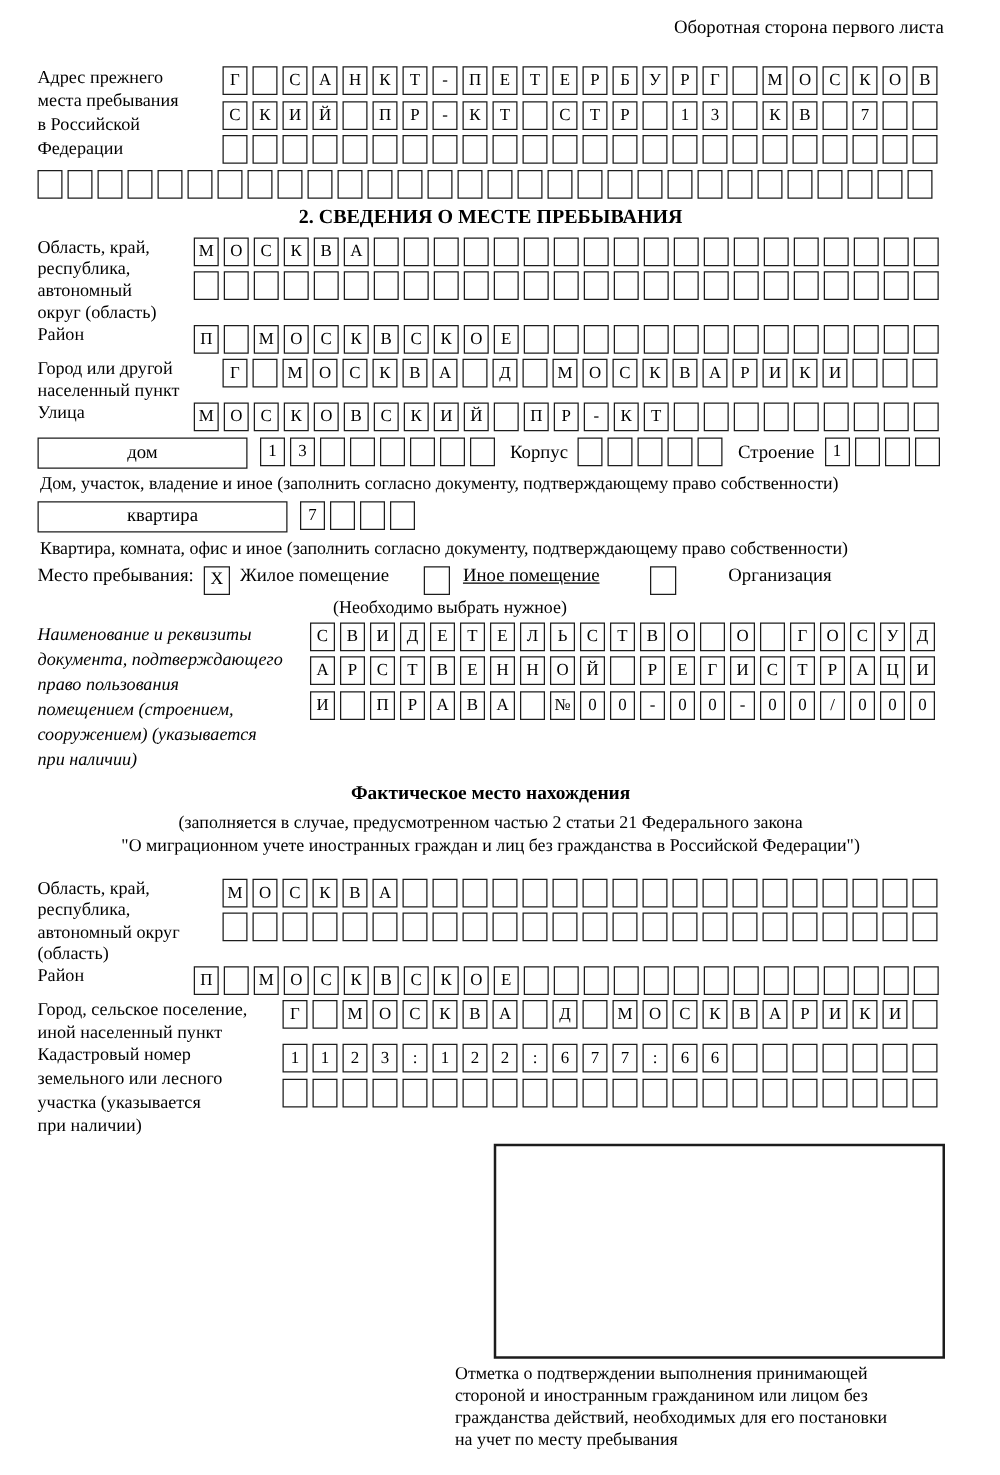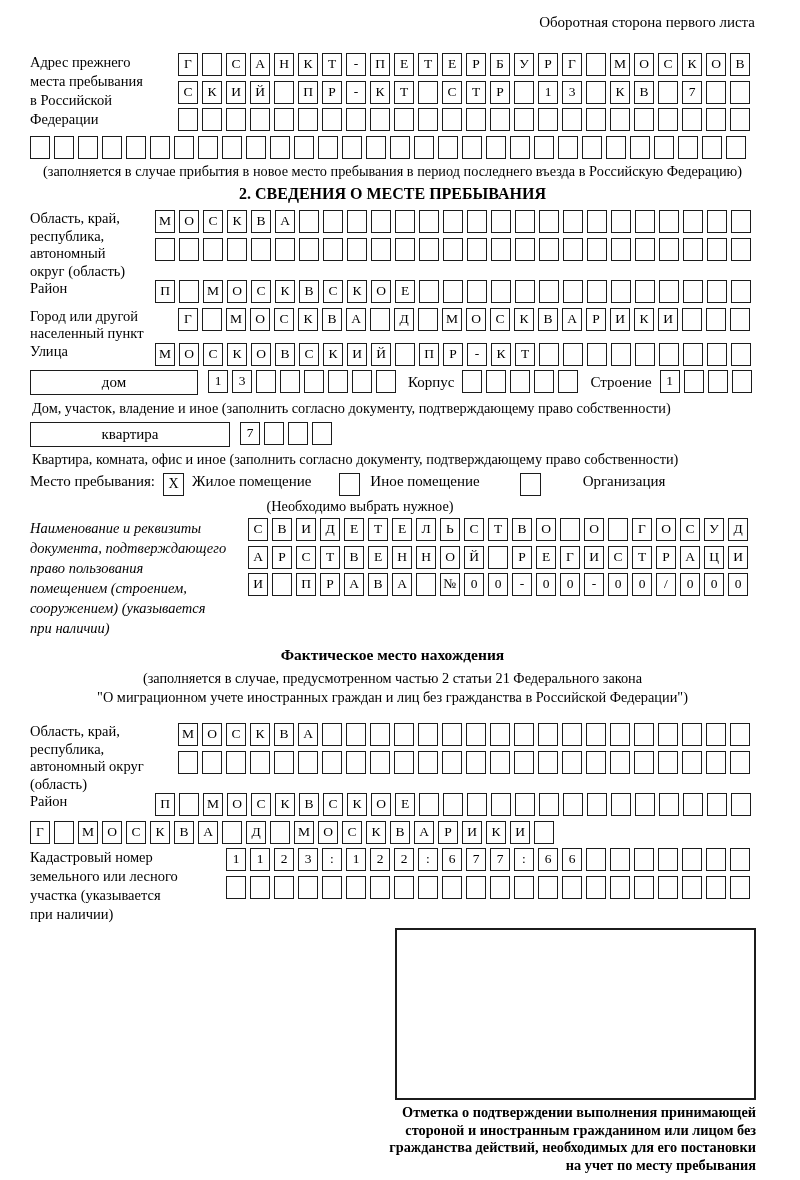--- a/index.html
+++ b/index.html
@@ -27,22 +27,22 @@
   .chk{display:inline-block;box-sizing:border-box;width:21px;height:23px;
        border:1.7px solid #1c1c1c;text-align:center;line-height:20px;
        font-size:14px;vertical-align:middle;flex-shrink:0;}
   .mesto{display:flex;align-items:flex-start;margin:4px 0 2px 0;}
   .mesto .t{font-size:15px;}
   .mb2{margin-bottom:2px;}
   .choose-note{margin:1px 0 3px 200px;width:260px;text-align:center;font-size:14.3px;}
   .small-note{margin:1px 0 5px 2px;}
   .stamp-box{box-sizing:border-box;border:2px solid #1c1c1c;width:361px;height:172px;
              margin:4px 0 4px 365px;}
-  .stamp-caption{width:392px;margin-left:334px;text-align:right;
-                 font-size:14.3px;line-height:17.5px;font-weight:bold;}
+  .stamp-caption{width:392px;margin-left:334px;text-align:left;
+                 font-size:14.3px;line-height:17.5px;}
   .fact-note{font-size:14.3px;line-height:19px;text-align:center;margin-bottom:16px;}
 </style>
 </head>
 <body>
 
 <div class="page">
 
   <div class="header-note">Оборотная сторона первого листа</div>
 
   <div class="flex">
@@ -52,21 +52,20 @@
       <div>в Российской</div>
       <div>Федерации</div>
     </div>
     <div>
       <div class="cellrow"><span class="cell">Г</span><span class="cell"></span><span class="cell">С</span><span class="cell">А</span><span class="cell">Н</span><span class="cell">К</span><span class="cell">Т</span><span class="cell">-</span><span class="cell">П</span><span class="cell">Е</span><span class="cell">Т</span><span class="cell">Е</span><span class="cell">Р</span><span class="cell">Б</span><span class="cell">У</span><span class="cell">Р</span><span class="cell">Г</span><span class="cell"></span><span class="cell">М</span><span class="cell">О</span><span class="cell">С</span><span class="cell">К</span><span class="cell">О</span><span class="cell">В</span></div>
       <div class="cellrow"><span class="cell">С</span><span class="cell">К</span><span class="cell">И</span><span class="cell">Й</span><span class="cell"></span><span class="cell">П</span><span class="cell">Р</span><span class="cell">-</span><span class="cell">К</span><span class="cell">Т</span><span class="cell"></span><span class="cell">С</span><span class="cell">Т</span><span class="cell">Р</span><span class="cell"></span><span class="cell">1</span><span class="cell">3</span><span class="cell"></span><span class="cell">К</span><span class="cell">В</span><span class="cell"></span><span class="cell">7</span><span class="cell"></span><span class="cell"></span></div>
       <div class="cellrow"><span class="cell"></span><span class="cell"></span><span class="cell"></span><span class="cell"></span><span class="cell"></span><span class="cell"></span><span class="cell"></span><span class="cell"></span><span class="cell"></span><span class="cell"></span><span class="cell"></span><span class="cell"></span><span class="cell"></span><span class="cell"></span><span class="cell"></span><span class="cell"></span><span class="cell"></span><span class="cell"></span><span class="cell"></span><span class="cell"></span><span class="cell"></span><span class="cell"></span><span class="cell"></span><span class="cell"></span></div>
     </div>
   </div>
   <div class="cellrow"><span class="cell"></span><span class="cell"></span><span class="cell"></span><span class="cell"></span><span class="cell"></span><span class="cell"></span><span class="cell"></span><span class="cell"></span><span class="cell"></span><span class="cell"></span><span class="cell"></span><span class="cell"></span><span class="cell"></span><span class="cell"></span><span class="cell"></span><span class="cell"></span><span class="cell"></span><span class="cell"></span><span class="cell"></span><span class="cell"></span><span class="cell"></span><span class="cell"></span><span class="cell"></span><span class="cell"></span><span class="cell"></span><span class="cell"></span><span class="cell"></span><span class="cell"></span><span class="cell"></span><span class="cell"></span></div>
-  <div class="note center">(заполняется в случае прибытия в новое место пребывания в период последнего въезда в Российскую Федерацию)</div>
 
   <div class="h2">2. СВЕДЕНИЯ О МЕСТЕ ПРЕБЫВАНИЯ</div>
 
   <div class="flex">
     <div class="label w125">
       <div>Область, край,</div>
       <div>республика,</div>
       <div>автономный</div>
       <div>округ (область)</div>
     </div>
@@ -108,21 +107,21 @@
     <div class="bigbox kv-box">квартира</div>
     <div class="cellrow"><span class="cell">7</span><span class="cell"></span><span class="cell"></span><span class="cell"></span></div>
   </div>
   <div class="note small-note">Квартира, комната, офис и иное (заполнить согласно документу, подтверждающему право собственности)</div>
 
   <div class="mesto">
     <span class="t">Место пребывания:</span>
     <span class="chk" style="margin-left:8px;">X</span>
     <span class="t" style="margin-left:8px;">Жилое помещение</span>
     <span class="chk" style="margin-left:28px;"></span>
-    <span class="t" style="margin-left:10px;">Иное помещение</span>
+    <span class="t" style="margin-left:10px;text-decoration:underline;">Иное помещение</span>
     <span class="chk" style="margin-left:40px;"></span>
     <span class="t" style="margin-left:42px;">Организация</span>
   </div>
   <div class="choose-note">(Необходимо выбрать нужное)</div>
 
   <div class="flex">
     <div class="label lh19 w218" style="line-height:20px;font-style:italic;">
       <div>Наименование и реквизиты</div>
       <div>документа, подтверждающего</div>
       <div>право пользования</div>
@@ -155,20 +154,24 @@
       <div class="cellrow"><span class="cell"></span><span class="cell"></span><span class="cell"></span><span class="cell"></span><span class="cell"></span><span class="cell"></span><span class="cell"></span><span class="cell"></span><span class="cell"></span><span class="cell"></span><span class="cell"></span><span class="cell"></span><span class="cell"></span><span class="cell"></span><span class="cell"></span><span class="cell"></span><span class="cell"></span><span class="cell"></span><span class="cell"></span><span class="cell"></span><span class="cell"></span><span class="cell"></span><span class="cell"></span><span class="cell"></span></div>
     </div>
   </div>
 
   <div class="flex">
     <div class="label w125">Район</div>
     <div class="cellrow"><span class="cell">П</span><span class="cell"></span><span class="cell">М</span><span class="cell">О</span><span class="cell">С</span><span class="cell">К</span><span class="cell">В</span><span class="cell">С</span><span class="cell">К</span><span class="cell">О</span><span class="cell">Е</span><span class="cell"></span><span class="cell"></span><span class="cell"></span><span class="cell"></span><span class="cell"></span><span class="cell"></span><span class="cell"></span><span class="cell"></span><span class="cell"></span><span class="cell"></span><span class="cell"></span><span class="cell"></span><span class="cell"></span><span class="cell"></span></div>
   </div>
 
   <div class="flex">
+    <div class="label w196">
+      <div>Город, сельское поселение,</div>
+      <div>иной населенный пункт</div>
+    </div>
     <div class="cellrow"><span class="cell">Г</span><span class="cell"></span><span class="cell">М</span><span class="cell">О</span><span class="cell">С</span><span class="cell">К</span><span class="cell">В</span><span class="cell">А</span><span class="cell"></span><span class="cell">Д</span><span class="cell"></span><span class="cell">М</span><span class="cell">О</span><span class="cell">С</span><span class="cell">К</span><span class="cell">В</span><span class="cell">А</span><span class="cell">Р</span><span class="cell">И</span><span class="cell">К</span><span class="cell">И</span><span class="cell"></span></div>
   </div>
 
   <div class="flex">
     <div class="label lh19 w196">
       <div>Кадастровый номер</div>
       <div>земельного или лесного</div>
       <div>участка (указывается</div>
       <div>при наличии)</div>
     </div>

